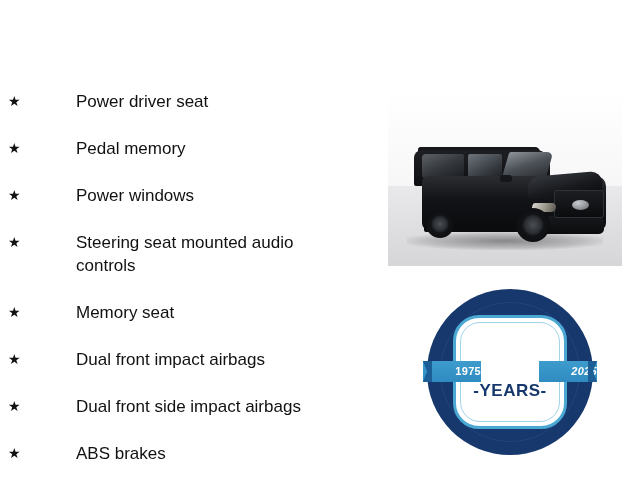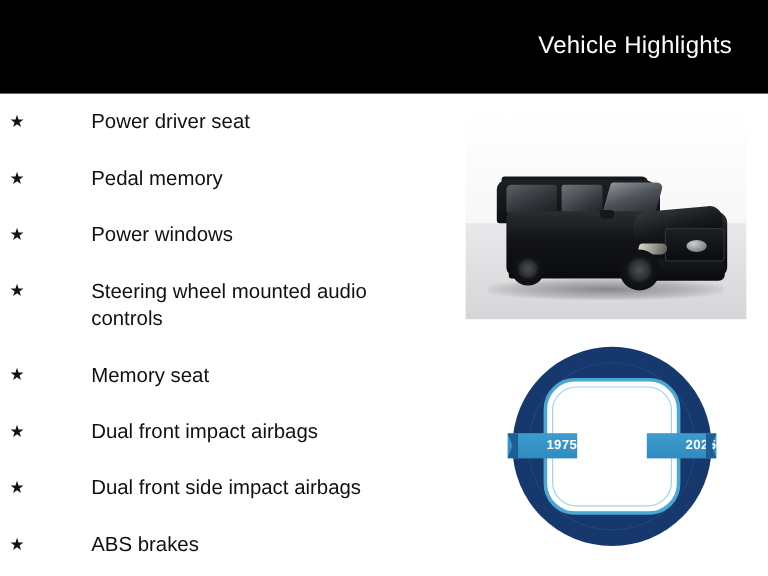--- a/index.html
+++ b/index.html
@@ -315,56 +315,53 @@
     height: 21px;
     background: linear-gradient(180deg, #3e9ccd 0%, #2f8bc0 100%);
     color: #ffffff;
     font-size: 11px;
     font-weight: bold;
     line-height: 21px;
     text-align: right;
     letter-spacing: 0.3px;
   }
   .ribbon.left  { left: -4px; }
-  .ribbon.right { right: -4px; }
+  .ribbon.right { right: -4px; font-style: italic; }
   .ribbon-tail {
     position: absolute;
     top: 0;
     width: 9px;
     height: 21px;
     background: #1d5e96;
   }
   .ribbon.left .ribbon-tail  { left: 0;  clip-path: polygon(0 0, 100% 0, 100% 100%, 0 100%, 45% 50%); }
   .ribbon.right .ribbon-tail { right: 0; clip-path: polygon(0 0, 100% 0, 55% 50%, 100% 100%, 0 100%); }
 </style>
 </head>
 <body>
 
 <div class="slide">
 
-  <div class="header-bar">
-    <div class="header-title">Vehicle Highlights</div>
-  </div>
 
   <ul class="features">
     <li class="feature-item">
       <span class="feature-bullet">★</span>
       <span class="feature-label">Power driver seat</span>
     </li>
     <li class="feature-item">
       <span class="feature-bullet">★</span>
       <span class="feature-label">Pedal memory</span>
     </li>
     <li class="feature-item">
       <span class="feature-bullet">★</span>
       <span class="feature-label">Power windows</span>
     </li>
     <li class="feature-item">
       <span class="feature-bullet">★</span>
-      <span class="feature-label">Steering wheel mounted audio controls</span>
+      <span class="feature-label">Steering seat mounted audio controls</span>
     </li>
     <li class="feature-item">
       <span class="feature-bullet">★</span>
       <span class="feature-label">Memory seat</span>
     </li>
     <li class="feature-item">
       <span class="feature-bullet">★</span>
       <span class="feature-label">Dual front impact airbags</span>
     </li>
     <li class="feature-item">
@@ -398,20 +395,21 @@
       <div class="wheel front"></div>
     </div>
   </div>
 
   <div class="badge">
     <div class="badge-circle"></div>
     <div class="badge-inner-ring"></div>
     <div class="badge-panel">
       <div class="badge-panel-inner"></div>
     </div>
+    <div class="badge-years">-YEARS-</div>
     <div class="ribbon left">
       <div class="ribbon-tail"></div>
       <span>1975</span>
     </div>
     <div class="ribbon right">
       <div class="ribbon-tail"></div>
       <span>2025</span>
     </div>
   </div>
 

